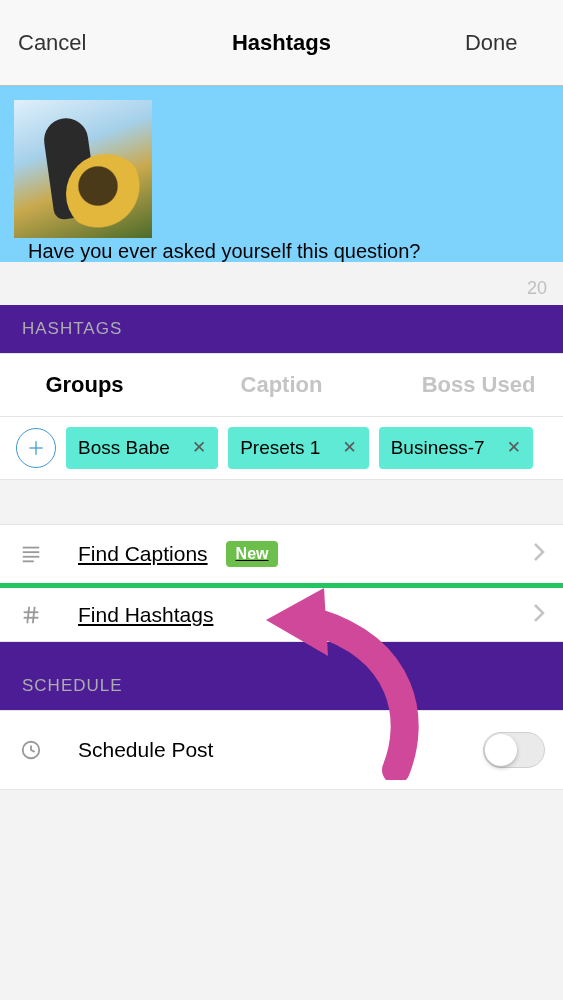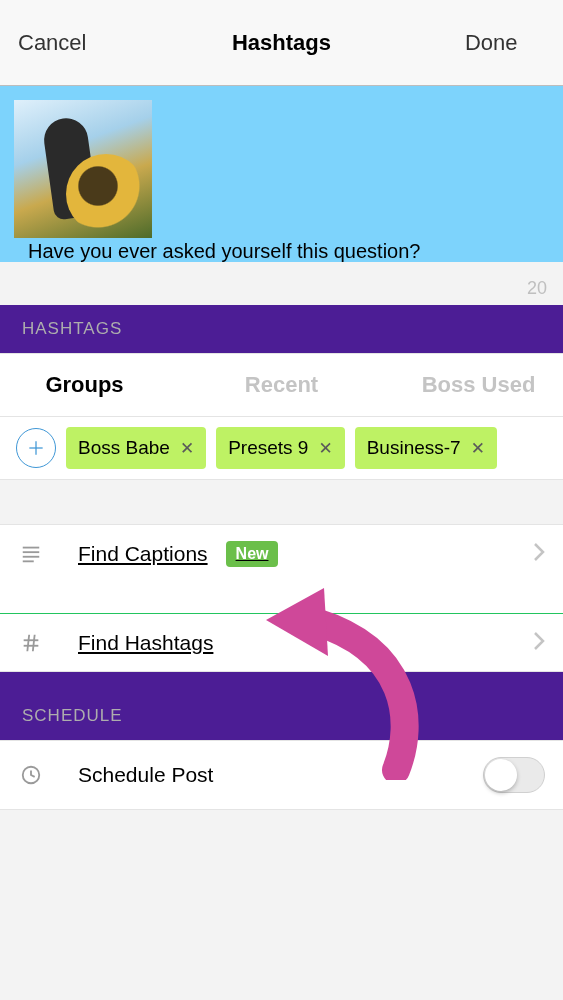--- a/index.html
+++ b/index.html
@@ -109,44 +109,44 @@
   }
   .add-btn {
     width: 40px; height: 40px;
     border: 1.5px solid #3f97d6;
     border-radius: 50%;
     display: flex; align-items: center; justify-content: center;
     flex-shrink: 0;
   }
   .add-btn svg { width: 20px; height: 20px; }
   .chip {
-    background: #bef264;
+    background: #5eead4;
     border-radius: 4px;
     padding: 10px 12px;
     display: flex;
-    align-items: center;
-    gap: 10px;
+    align-items: flex-start;
+    gap: 22px;
     font-size: 19px;
     color: #000;
   }
   .chip .x { color: #5a5a5a; font-size: 17px; }
   .gap { height: 44px; background: #f3f3f3; }
   .list {
     background: #fff;
     border-top: 1px solid #e4e4e4;
     border-bottom: 1px solid #e4e4e4;
   }
   .row {
     display: flex;
     align-items: center;
     height: 58px;
     padding: 0 18px 0 20px;
     text-decoration: underline;
   }
-  .row + .row { border-top: 1px solid #22c55e; margin-top: 30px; }
+  .row + .row { border-top: 5px solid #22c55e; }
   .row-icon {
     width: 34px;
     color: #9a9a9a;
     display: flex;
     align-items: center;
     flex-shrink: 0;
   }
   .row-icon svg { width: 22px; height: 22px; }
   .row-label {
     font-size: 21px;
@@ -162,21 +162,21 @@
     padding: 4px 10px;
     border-radius: 4px;
     margin-left: 18px;
   }
   .spacer { flex: 1; }
   .chevron { color: #c4c4c4; }
   .chevron svg { width: 12px; height: 20px; }
   .schedule-row {
     display: flex;
     align-items: center;
-    height: 70px;
+    height: 80px;
     padding: 0 18px 0 20px;
     background: #fff;
     border-top: 1px solid #e4e4e4;
     border-bottom: 1px solid #e4e4e4;
   }
   .toggle {
     width: 62px; height: 36px;
     background: #eaeaea;
     border: 1px solid #d0d0d0;
     border-radius: 18px;
@@ -211,37 +211,37 @@
   <div class="thumb"></div>
   <div class="caption-text">Have you ever asked yourself this question?</div>
 </div>
 
 <div class="count-row">20</div>
 
 <div class="section-label">HASHTAGS</div>
 
 <div class="tabs">
   <div class="tab active">Groups</div>
-  <div class="tab">Recent</div>
+  <div class="tab">Caption</div>
   <div class="tab">Boss Used</div>
 </div>
 
 <div class="tagrow">
   <div class="add-btn">
     <svg viewBox="0 0 24 24" fill="none" stroke="#3f97d6" stroke-width="1.5">
         <line x1="12" y1="4" x2="12" y2="20"></line>
         <line x1="4" y1="12" x2="20" y2="12"></line>
       </svg>
   </div>
   <div class="chip">
     <span>Boss Babe</span>
     <span class="x">✕</span>
   </div>
   <div class="chip">
-    <span>Presets 9</span>
+    <span>Presets 1</span>
     <span class="x">✕</span>
   </div>
   <div class="chip">
     <span>Business-7</span>
     <span class="x">✕</span>
   </div>
 </div>
 
 <div class="gap"></div>
 

